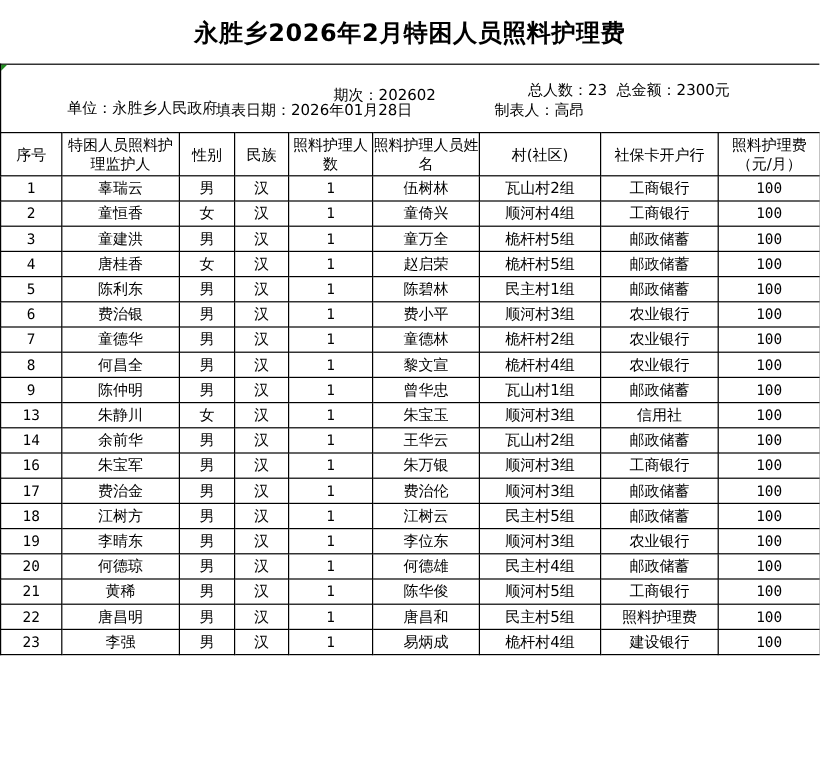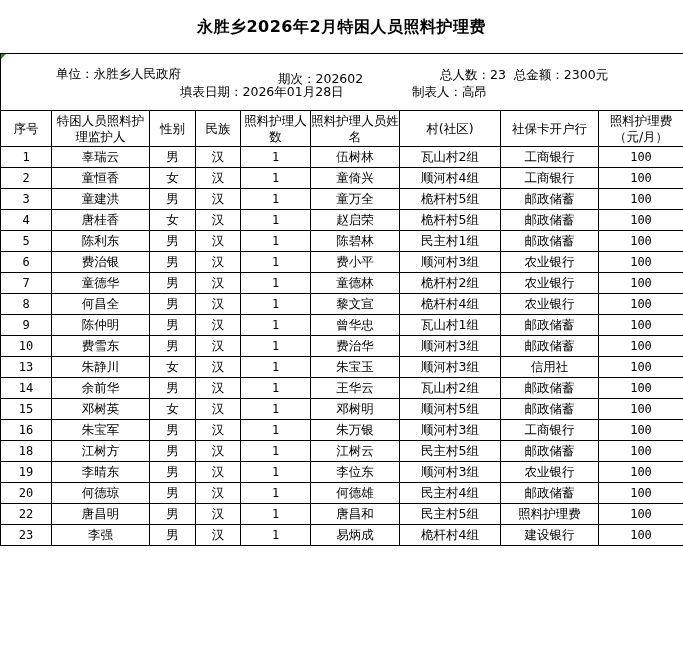--- a/index.html
+++ b/index.html
@@ -1,20 +1,20 @@
 <!DOCTYPE html>
 <html><head>
 <meta charset="utf-8">
 <style>
   html, body { margin:0; padding:0; background:#ffffff; }
   body { width:683px; height:649px; overflow:hidden; position:relative;
          font-family: "DejaVu Sans", "Liberation Sans", sans-serif; color:#000; }
   .title-area { position:absolute; left:0; top:0; width:683px; height:53px;
                 border-bottom:1px solid #000; display:flex; align-items:center; justify-content:center; }
-  .title { font-size:16px; font-weight:bold; letter-spacing:0.5px; margin-top:2px; }
+  .title { font-size:20px; font-weight:bold; letter-spacing:0.5px; margin-top:2px; }
   .corner-mark { position:absolute; left:1px; top:54px; width:0; height:0;
                  border-top:5px solid #1e8c1e; border-right:5px solid transparent; }
   .frame-left { position:absolute; left:0; top:53px; width:1px; height:58px; background:#000; }
   .info { position:absolute; left:0; top:53px; width:683px; height:57px; font-size:12.5px; }
   .info span { position:absolute; white-space:nowrap; }
   table { position:absolute; left:0; top:110px; border-collapse:collapse; table-layout:fixed; width:683px; }
   td, th { border:1px solid #000; font-size:12.5px; font-weight:normal; text-align:center;
            padding:0; overflow:hidden; white-space:nowrap; line-height:14px; }
   th { height:35px; line-height:16px; white-space:normal; }
   td { height:20px; }
@@ -23,21 +23,21 @@
 </head>
 <body>
 
 <div class="title-area">
   <div class="title">永胜乡2026年2月特困人员照料护理费</div>
 </div>
 <div class="corner-mark"></div>
 <div class="frame-left"></div>
 
 <div class="info">
-  <span style="left:56px; top:13px;">单位：永胜乡人民政府</span>
+  <span style="left:56px; top:29px;">单位：永胜乡人民政府</span>
   <span style="left:278px; top:18px;">期次：202602</span>
   <span style="left:440px; top:14px; white-space:pre;">总人数：23  总金额：2300元</span>
   <span style="left:180px; top:31px;">填表日期：2026年01月28日</span>
   <span style="left:412px; top:31px;">制表人：高昂</span>
 </div>
 
 <table>
   <colgroup>
     <col style="width:51px">
       <col style="width:98px">
@@ -156,31 +156,20 @@
         <td>陈仲明</td>
         <td>男</td>
         <td>汉</td>
         <td class="num">1</td>
         <td>曾华忠</td>
         <td>瓦山村1组</td>
         <td>邮政储蓄</td>
         <td class="num">100</td>
       </tr>
       <tr>
-        <td class="num">10</td>
-        <td>费雪东</td>
-        <td>男</td>
-        <td>汉</td>
-        <td class="num">1</td>
-        <td>费治华</td>
-        <td>顺河村3组</td>
-        <td>邮政储蓄</td>
-        <td class="num">100</td>
-      </tr>
-      <tr>
         <td class="num">13</td>
         <td>朱静川</td>
         <td>女</td>
         <td>汉</td>
         <td class="num">1</td>
         <td>朱宝玉</td>
         <td>顺河村3组</td>
         <td>信用社</td>
         <td class="num">100</td>
       </tr>
@@ -189,42 +178,42 @@
         <td>余前华</td>
         <td>男</td>
         <td>汉</td>
         <td class="num">1</td>
         <td>王华云</td>
         <td>瓦山村2组</td>
         <td>邮政储蓄</td>
         <td class="num">100</td>
       </tr>
       <tr>
-        <td class="num">15</td>
-        <td>邓树英</td>
-        <td>女</td>
-        <td>汉</td>
-        <td class="num">1</td>
-        <td>邓树明</td>
-        <td>顺河村5组</td>
-        <td>邮政储蓄</td>
-        <td class="num">100</td>
-      </tr>
-      <tr>
         <td class="num">16</td>
         <td>朱宝军</td>
         <td>男</td>
         <td>汉</td>
         <td class="num">1</td>
         <td>朱万银</td>
         <td>顺河村3组</td>
         <td>工商银行</td>
         <td class="num">100</td>
       </tr>
       <tr>
+        <td class="num">17</td>
+        <td>费治金</td>
+        <td>男</td>
+        <td>汉</td>
+        <td class="num">1</td>
+        <td>费治伦</td>
+        <td>顺河村3组</td>
+        <td>邮政储蓄</td>
+        <td class="num">100</td>
+      </tr>
+      <tr>
         <td class="num">18</td>
         <td>江树方</td>
         <td>男</td>
         <td>汉</td>
         <td class="num">1</td>
         <td>江树云</td>
         <td>民主村5组</td>
         <td>邮政储蓄</td>
         <td class="num">100</td>
       </tr>
@@ -241,20 +230,31 @@
       </tr>
       <tr>
         <td class="num">20</td>
         <td>何德琼</td>
         <td>男</td>
         <td>汉</td>
         <td class="num">1</td>
         <td>何德雄</td>
         <td>民主村4组</td>
         <td>邮政储蓄</td>
+        <td class="num">100</td>
+      </tr>
+      <tr>
+        <td class="num">21</td>
+        <td>黄稀</td>
+        <td>男</td>
+        <td>汉</td>
+        <td class="num">1</td>
+        <td>陈华俊</td>
+        <td>顺河村5组</td>
+        <td>工商银行</td>
         <td class="num">100</td>
       </tr>
       <tr>
         <td class="num">22</td>
         <td>唐昌明</td>
         <td>男</td>
         <td>汉</td>
         <td class="num">1</td>
         <td>唐昌和</td>
         <td>民主村5组</td>

